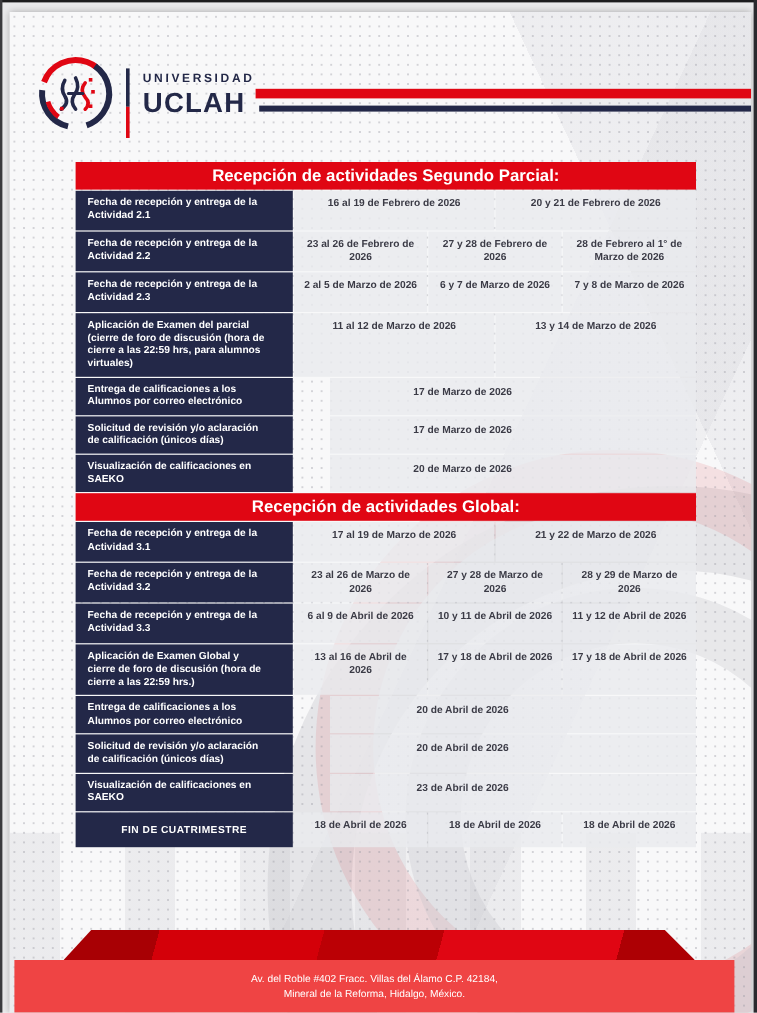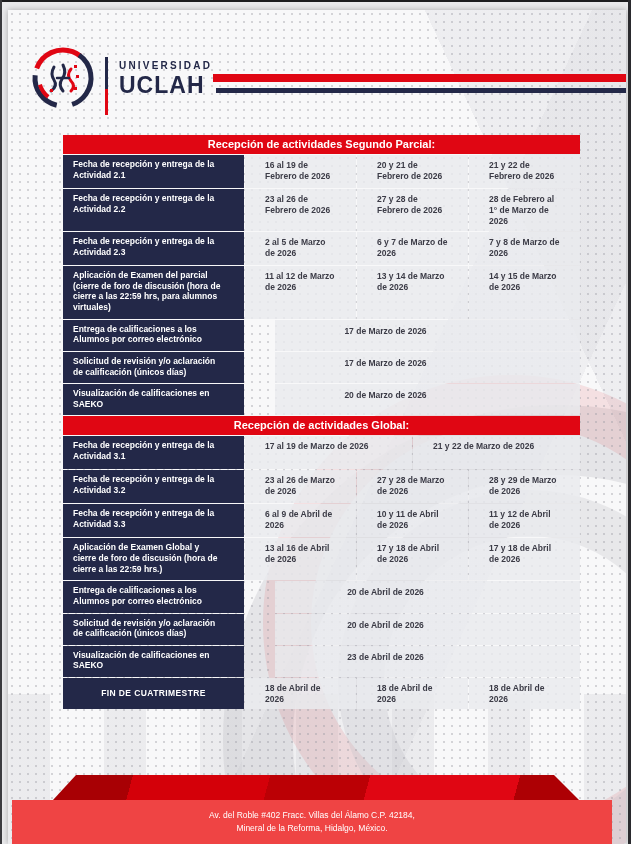--- a/index.html
+++ b/index.html
@@ -48,36 +48,36 @@
   .brand-text{position:absolute;left:111px;top:50px;}
   .brand-univ{font-size:10px;letter-spacing:2.2px;color:#232848;font-weight:700;}
   .brand-uclah{font-size:23px;letter-spacing:1px;color:#232848;font-weight:700;margin-top:1px;}
   .stripe-red{position:absolute;left:205px;top:64px;right:0;height:8px;background:#e00613;z-index:3;}
   .stripe-navy{position:absolute;left:208px;top:78px;right:0;height:5px;background:#232848;z-index:3;}
 
   
   .tables{position:absolute;left:55px;top:125px;width:517px;z-index:4;}
   .section-header{
     background:#e00613;color:#ffffff;text-align:center;
-    font-size:11px;font-weight:700;padding:3px 0 4px;margin-bottom:1px;
+    font-size:14px;font-weight:700;padding:3px 0 4px;margin-bottom:1px;
   }
   .row{display:flex;gap:1px;margin-bottom:1px;min-height:33px;}
   .row.merged-row{min-height:27px;gap:31px;}
   .label-cell{
     width:181px;box-sizing:border-box;flex:none;
     background:#232848;color:#ffffff;
     font-size:8.5px;font-weight:700;line-height:1.25;
     padding:4px 20px 6px 10px;
   }
   .date-cell{
     flex:1;box-sizing:border-box;
     background:rgba(233,234,238,0.82);
-    text-align:left;color:#3b3b46;
+    text-align:center;color:#3b3b46;
     font-size:8.5px;font-weight:700;line-height:1.3;
-    padding:5px 20px 4px;
+    padding:5px 7px 4px;
   }
   .merged-cell{
     flex:1;box-sizing:border-box;
     background:rgba(233,234,238,0.82);
     text-align:center;color:#3b3b46;
     font-size:8.5px;font-weight:700;line-height:1.3;
     padding:6px 90px 4px 6px;
   }
   .row.fin-row .label-cell{
     display:flex;align-items:center;justify-content:center;
@@ -143,39 +143,37 @@
     <div class="stripe-red"></div>
     <div class="stripe-navy"></div>
   </div>
 
   <div class="tables" id="tables-container">
       <div class="section-header">Recepción de actividades Segundo Parcial:</div>
       <div class="row">
         <div class="label-cell">Fecha de recepción y entrega de la Actividad 2.1</div>
         <div class="date-cell">16 al 19 de Febrero de 2026</div>
         <div class="date-cell">20 y 21 de Febrero de 2026</div>
-        <div class="date-cell">21 y 22 de Febrero de 2026</div>
       </div>
       <div class="row">
         <div class="label-cell">Fecha de recepción y entrega de la Actividad 2.2</div>
         <div class="date-cell">23 al 26 de Febrero de 2026</div>
         <div class="date-cell">27 y 28 de Febrero de 2026</div>
         <div class="date-cell">28 de Febrero al 1° de Marzo de 2026</div>
       </div>
       <div class="row">
         <div class="label-cell">Fecha de recepción y entrega de la Actividad 2.3</div>
         <div class="date-cell">2 al 5 de Marzo de 2026</div>
         <div class="date-cell">6 y 7 de Marzo de 2026</div>
         <div class="date-cell">7 y 8 de Marzo de 2026</div>
       </div>
       <div class="row">
         <div class="label-cell">Aplicación de Examen del parcial (cierre de foro  de discusión (hora de cierre a las 22:59 hrs, para alumnos virtuales)</div>
         <div class="date-cell">11 al 12 de Marzo de 2026</div>
         <div class="date-cell">13 y 14 de Marzo de 2026</div>
-        <div class="date-cell">14 y 15 de Marzo de 2026</div>
       </div>
       <div class="row merged-row">
         <div class="label-cell">Entrega de calificaciones a los Alumnos por correo electrónico</div>
         <div class="merged-cell">17 de Marzo de 2026</div>
       </div>
       <div class="row merged-row">
         <div class="label-cell">Solicitud de revisión y/o aclaración de calificación (únicos días)</div>
         <div class="merged-cell">17 de Marzo de 2026</div>
       </div>
       <div class="row merged-row">

